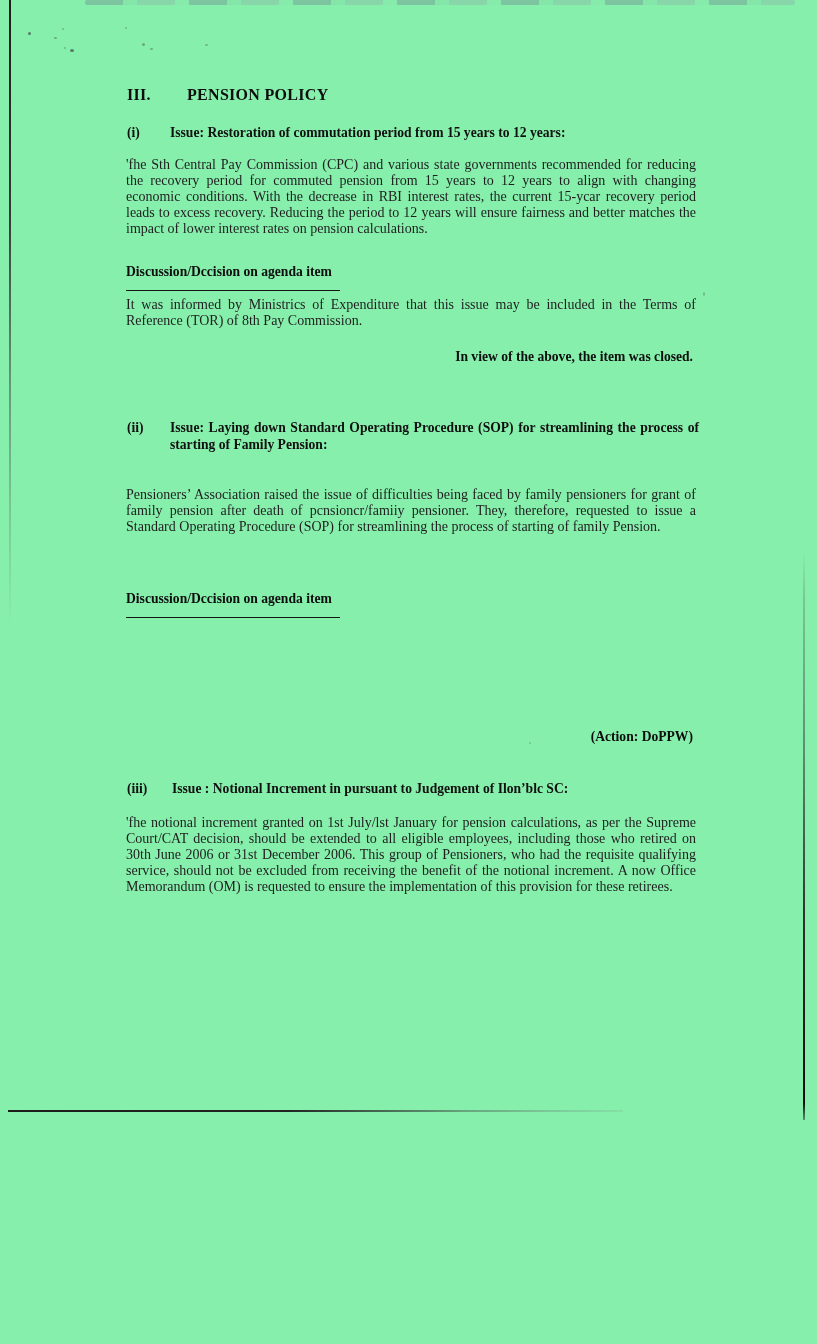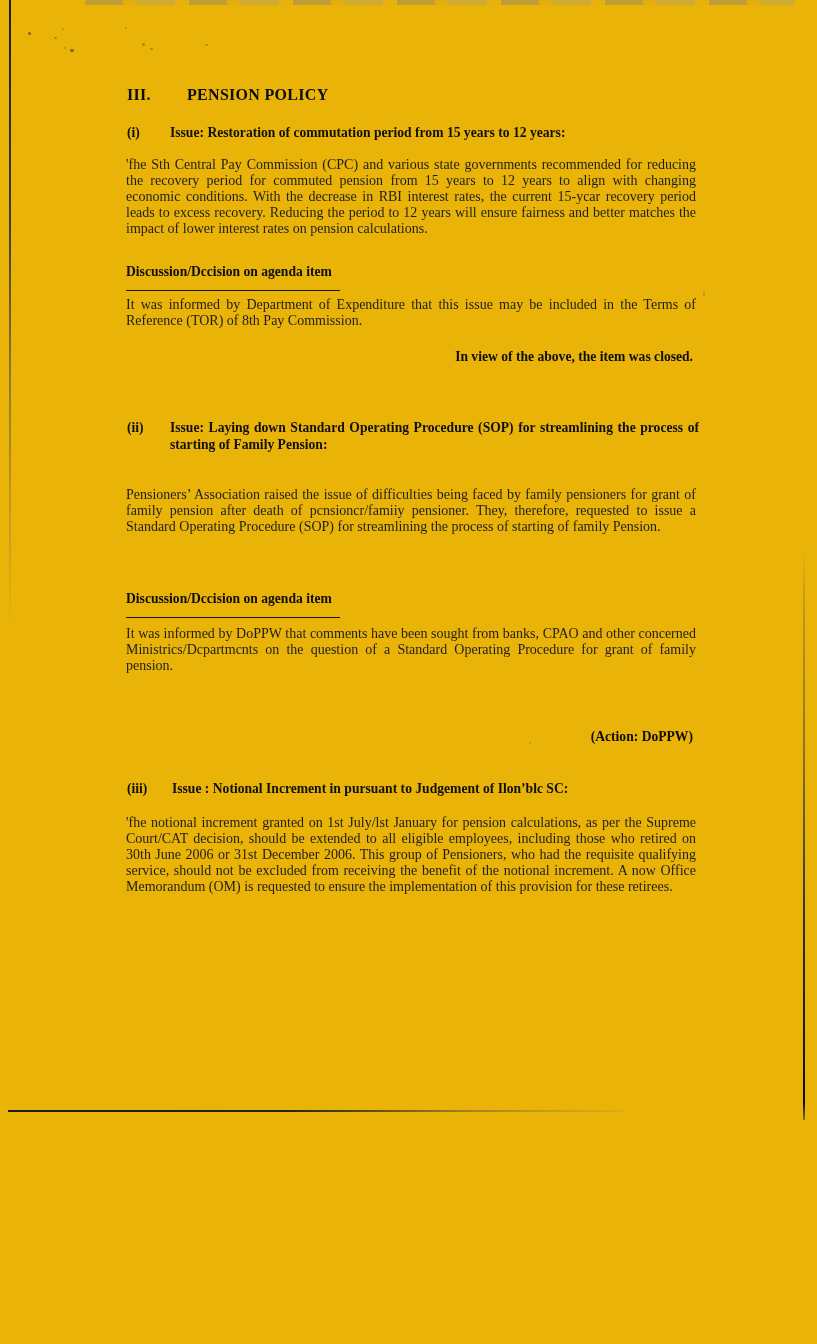--- a/index.html
+++ b/index.html
@@ -1,20 +1,20 @@
 <!DOCTYPE html>
 <html><head>
 <meta charset="utf-8">
 <style>
   html, body { margin: 0; padding: 0; background: #e9e9e9; }
   #doc {
     position: relative;
     width: 817px; height: 1344px;
     margin: 0 auto;
-    background: #eab308;
+    background: #86efac;
     overflow: hidden;
     font-family: "Liberation Serif", "DejaVu Serif", serif;
     color: #1f1f1f;
   }
   .abs { position: absolute; }
 
   
   .top-smudge {
     left: 85px; top: 0; width: 710px; height: 5px;
     background: repeating-linear-gradient(90deg,
@@ -110,33 +110,32 @@
 
   <div class="abs item-heading" style="top:124px">
     <span class="item-num">(i)</span>
     <span class="h-text">Issue: Restoration of commutation period from 15 years to 12 years:</span>
   </div>
   <div class="abs para" style="top:157px">'fhe Sth Central Pay Commission (CPC) and various state governments recommended for reducing the recovery period for commuted pension from 15 years to 12 years to align with changing economic conditions. With the decrease in RBI interest rates, the current 15-ycar recovery period leads to excess recovery. Reducing the period to 12 years will ensure fairness and better matches the impact of lower interest rates on pension calculations.</div>
 
   <div class="abs disc-heading" style="top:264px">
     <span>Discussion/Dccision on agenda item</span>
   </div>
-  <div class="abs para" style="top:297px">It was informed by Department of Expenditure that this issue may be included in the Terms of Reference (TOR) of 8th Pay Commission.</div>
+  <div class="abs para" style="top:297px">It was informed by Ministrics of Expenditure that this issue may be included in the Terms of Reference (TOR) of 8th Pay Commission.</div>
   <div class="abs right-line" style="top:349px">In view of the above, the item was closed.</div>
 
   <div class="abs item-heading" style="top:419px">
     <span class="item-num">(ii)</span>
     <span class="h-text">Issue: Laying down Standard Operating Procedure (SOP) for streamlining the process of starting of Family Pension:</span>
   </div>
   <div class="abs para" style="top:487px">Pensioners’ Association raised the issue of difficulties being faced by family pensioners for grant of family pension after death of pcnsioncr/famiiy pensioner. They, therefore, requested to issue a Standard Operating Procedure (SOP) for streamlining the process of starting of family Pension.</div>
 
   <div class="abs disc-heading" style="top:591px">
     <span>Discussion/Dccision on agenda item</span>
   </div>
-  <div class="abs para" style="top:626px">It was informed by DoPPW that comments have been sought from banks, CPAO and other concerned Ministrics/Dcpartmcnts on the question of a Standard Operating Procedure for grant of family pension.</div>
   <div class="abs item-heading" style="top:780px">
     <span class="item-num" style="flex-basis:45px;width:45px">(iii)</span>
     <span class="h-text" style="text-align:left">Issue : Notional Increment in pursuant to Judgement of Ilon’blc SC:</span>
   </div>
 
   <div class="abs right-line" style="top:729px">(Action: DoPPW)</div>
   <div class="abs para" style="top:815px">'fhe notional increment granted on 1st July/lst January for pension calculations, as per the Supreme Court/CAT decision, should be extended to all eligible employees, including those who retired on 30th June 2006 or 31st December 2006. This group of Pensioners, who had the requisite qualifying service, should not be excluded from receiving the benefit of the notional increment. A now Office Memorandum (OM) is requested to ensure the implementation of this provision for these retirees.</div>
 
 </div>
 

